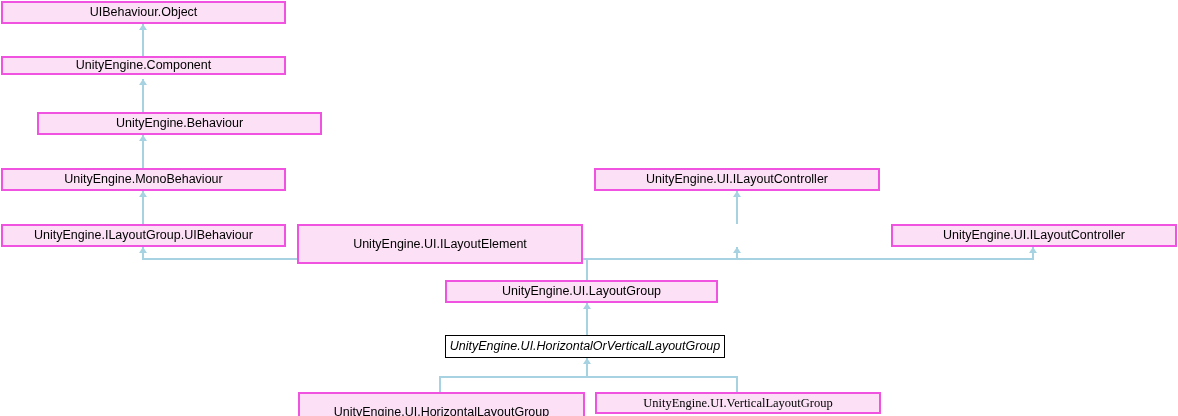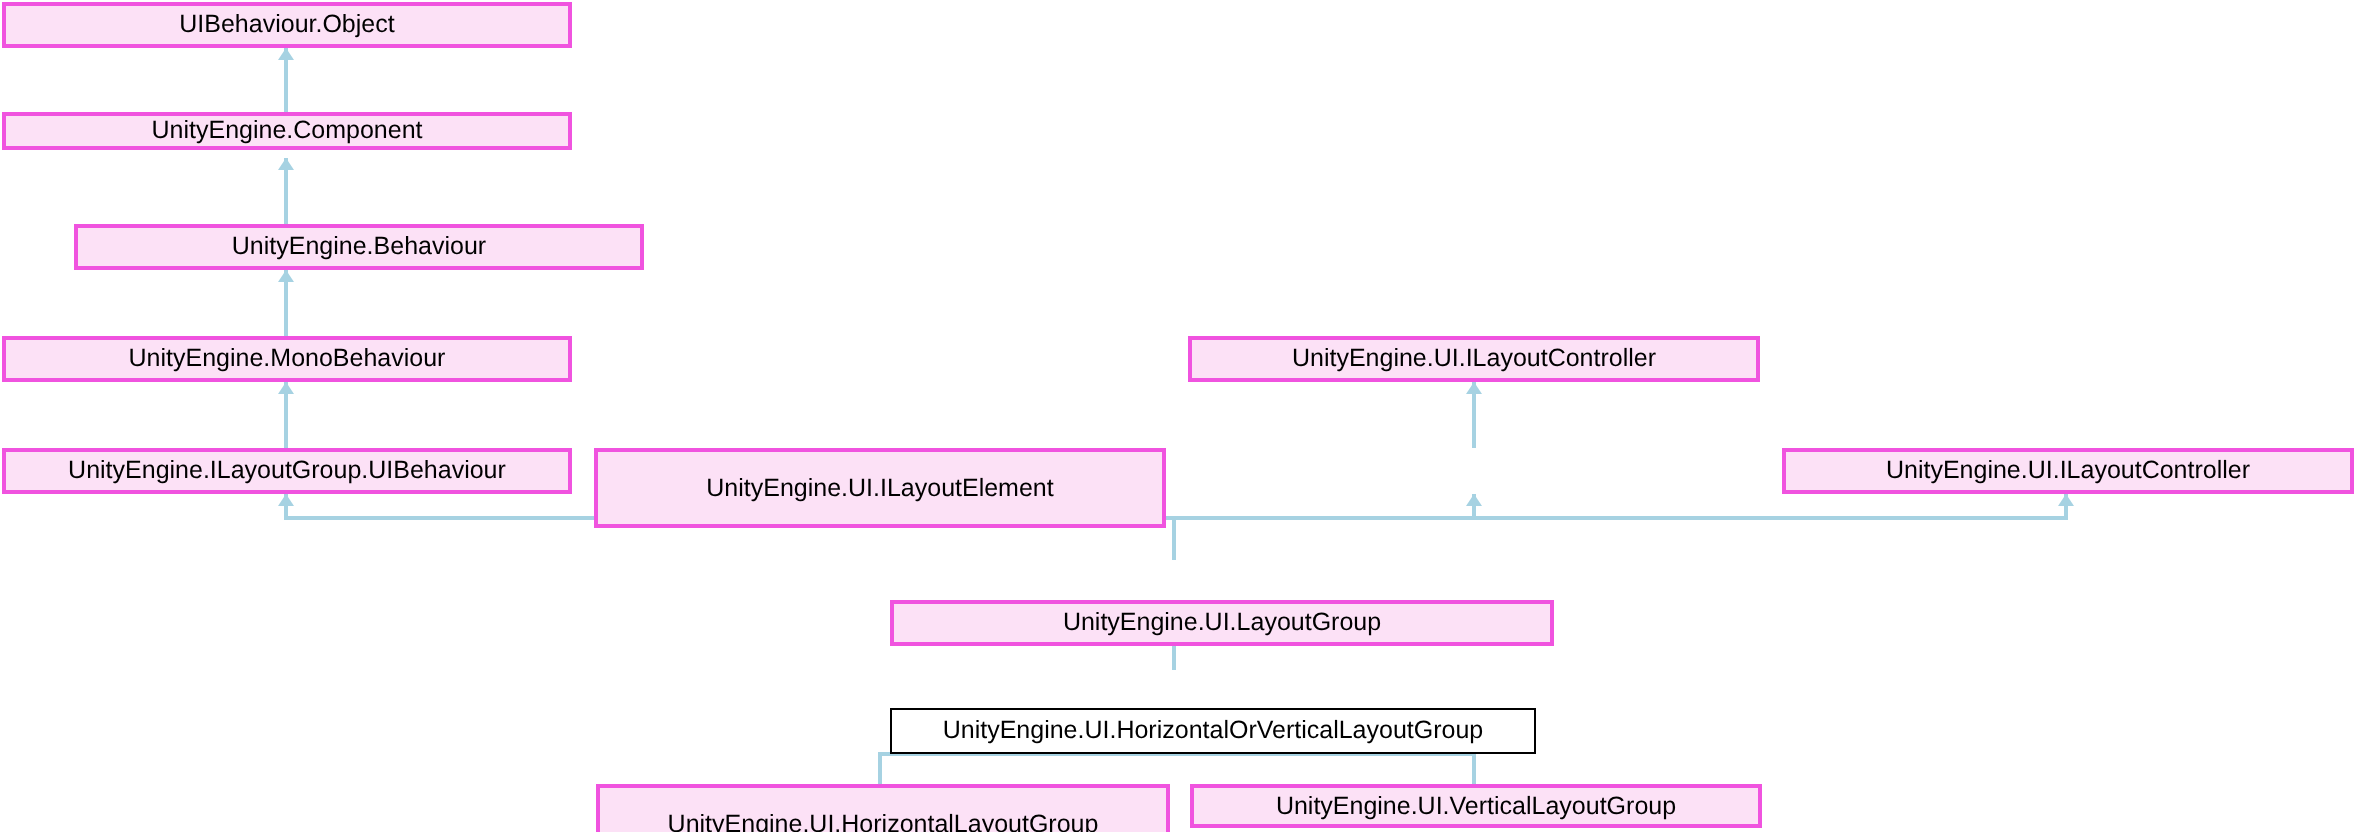--- a/index.html
+++ b/index.html
@@ -79,17 +79,17 @@
     <div class="arrowhead" style="left: 583px; top: 303px;"></div>
     <div class="arrowhead" style="left: 583px; top: 358px;"></div>
     <div class="node" style="left: 1px; top: 1px; width: 285px; height: 23px;">UIBehaviour.Object</div>
     <div class="node" style="left: 1px; top: 56px; width: 285px; height: 19px;">UnityEngine.Component</div>
     <div class="node" style="left: 1px; top: 112px; width: 285px; height: 23px; margin-left: 36px;">UnityEngine.Behaviour</div>
     <div class="node" style="left: 1px; top: 168px; width: 285px; height: 23px;">UnityEngine.MonoBehaviour</div>
     <div class="node" style="left: 594px; top: 168px; width: 286px; height: 23px;">UnityEngine.UI.ILayoutController</div>
     <div class="node" style="left: 1px; top: 224px; width: 285px; height: 23px;">UnityEngine.ILayoutGroup.UIBehaviour</div>
     <div class="node" style="left: 297px; top: 224px; width: 286px; height: 40px;">UnityEngine.UI.ILayoutElement</div>
     <div class="node" style="left: 891px; top: 224px; width: 286px; height: 23px;">UnityEngine.UI.ILayoutController</div>
-    <div class="node" style="left: 445px; top: 280px; width: 332px; height: 23px; margin-top: 20px;">UnityEngine.UI.LayoutGroup</div>
-    <div class="node current" style="left: 445px; top: 354px; width: 323px; height: 23px;">UnityEngine.UI.HorizontalOrVerticalLayoutGroup</div>
+    <div class="node" style="left: 445px; top: 280px; width: 273px; height: 23px;">UnityEngine.UI.LayoutGroup</div>
+    <div class="node current" style="left: 445px; top: 335px; width: 280px; height: 23px; font-style: italic;">UnityEngine.UI.HorizontalOrVerticalLayoutGroup</div>
     <div class="node" style="left: 298px; top: 392px; width: 287px; height: 41px;">UnityEngine.UI.HorizontalLayoutGroup</div>
-    <div class="node" style="left: 595px; top: 392px; width: 286px; height: 22px;">UnityEngine.UI.VerticalLayoutGroup</div>
+    <div class="node" style="left: 595px; top: 392px; width: 286px; height: 22px; font-family: Liberation Serif, serif;">UnityEngine.UI.VerticalLayoutGroup</div>
   </div>
 
 </body></html>

